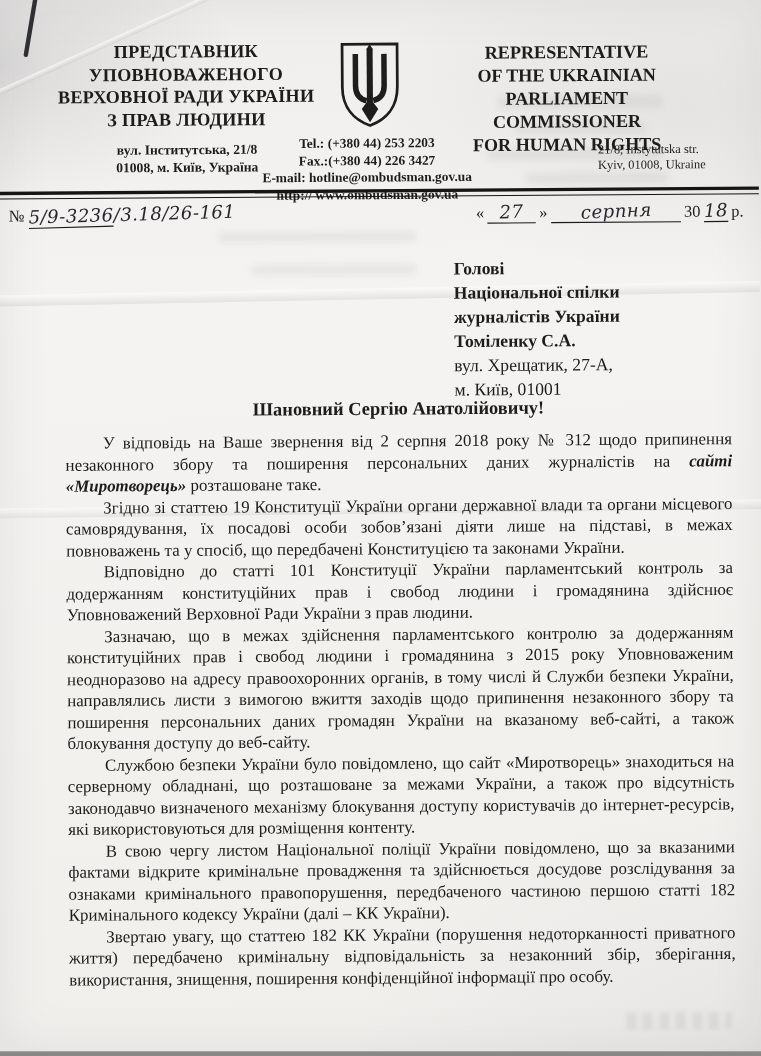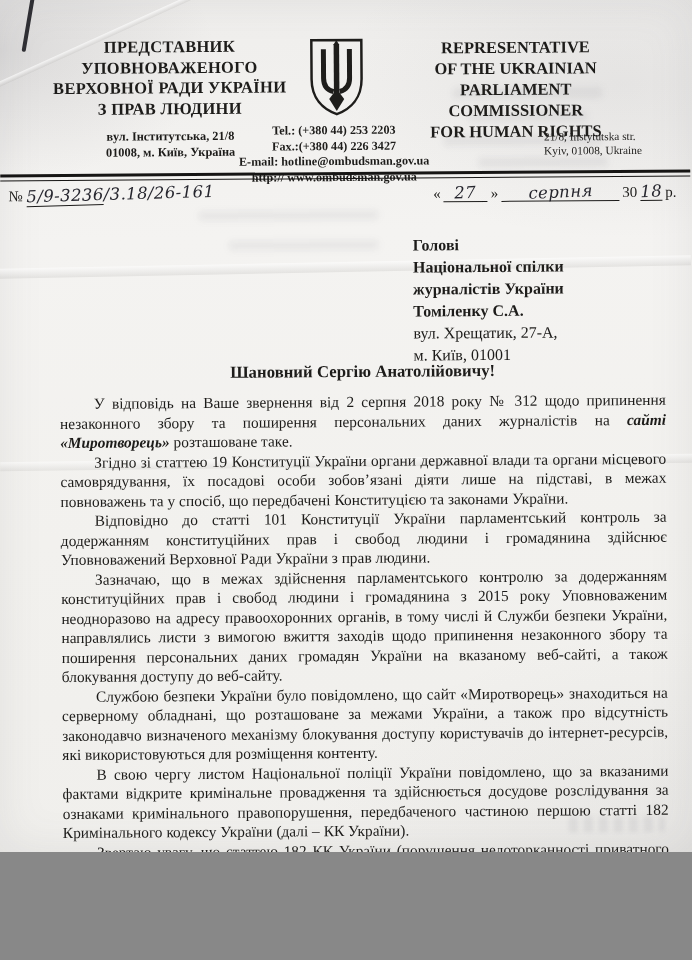--- a/index.html
+++ b/index.html
@@ -1,18 +1,18 @@
 <!DOCTYPE html>
 <html><head>
 <meta charset="utf-8">
 <style>
   html,body{margin:0;padding:0;background:#888;}
   .page{
     position:relative;
-    width:692px;height:852px;
+    width:692px;height:956px;
     margin:0 auto;
     overflow:hidden;
     background:
       radial-gradient(420px 220px at 90% 10%, rgba(120,118,125,.10), transparent 70%),
       radial-gradient(300px 180px at 0% 6%, rgba(105,103,112,.16), transparent 72%),
       radial-gradient(500px 300px at 100% 100%, rgba(120,118,125,.08), transparent 75%),
       linear-gradient(178deg,#efeeec 0%,#f4f3f1 28%,#f2f1ee 62%,#f0efec 100%);
     box-shadow: inset 0 0 45px rgba(90,90,95,.10);
     font-family:"Liberation Serif","DejaVu Serif",serif;
     color:#1d1c1a;

